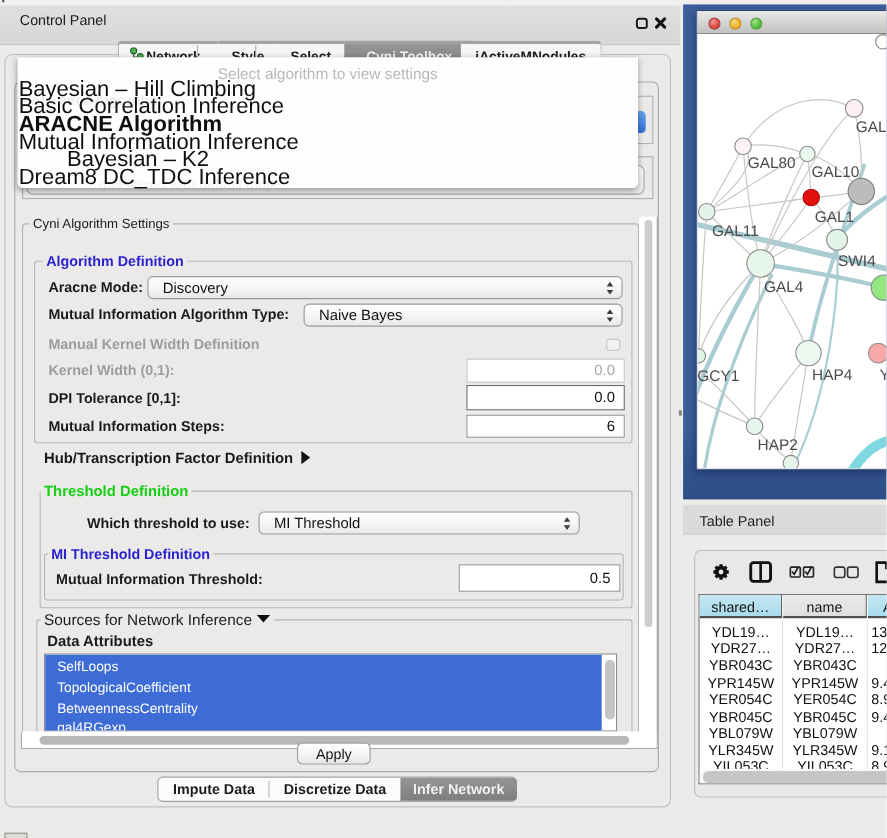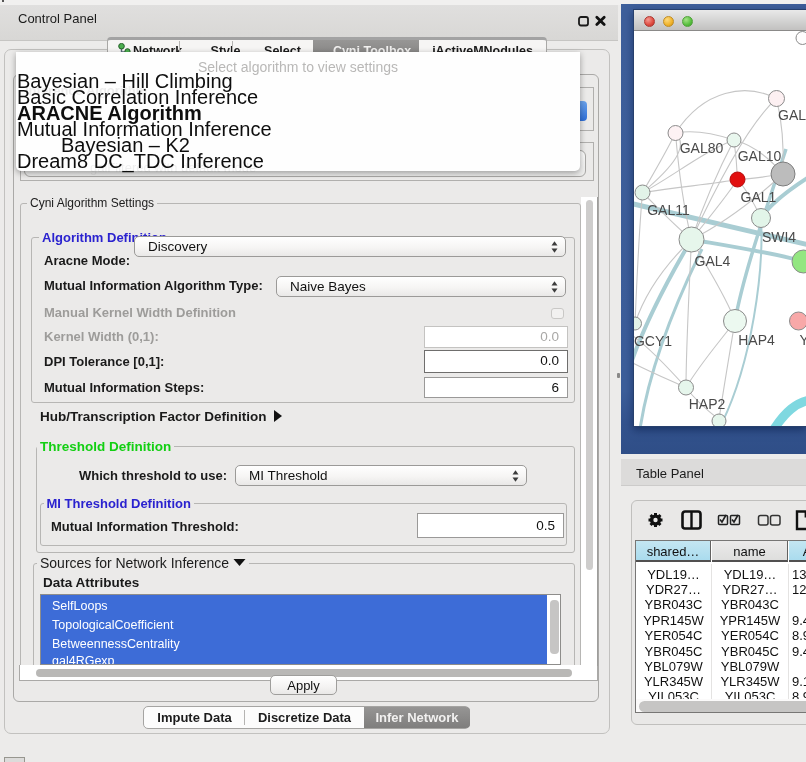--- a/index.html
+++ b/index.html
@@ -117,21 +117,21 @@
   <div id="scrollwrap" class="abs" style="left:0;top:0;width:806px;height:671px;overflow:hidden;margin-top:10px;">
 
     <div class="fs" style="left:20px;top:193px;width:561px;height:490px;">
       <span class="fs-lab" style="left:6px;font-size:12px;">Cyni Algorithm Settings</span>
     </div>
 
     <div class="fs" style="left:31px;top:227px;width:544px;height:166px;">
       <span class="fs-lab" style="left:7px;color:#2a22cf;font-size:13px;font-weight:bold;">Algorithm Definition</span>
     </div>
     <div class="lab" style="left:44px;top:243px;">Aracne Mode:</div>
-    <div class="combo" style="left:134px;top:226px;width:432px;">
+    <div class="combo" style="left:134px;top:241px;width:432px;">
       <span class="tx">Discovery</span>
       <svg class="arr" viewBox="0 0 9 16">
           <path d="M4.5 2.2 L7.5 6.4 L1.5 6.4 Z" fill="#3c3c3c"></path>
           <path d="M4.5 13.8 L7.5 9.6 L1.5 9.6 Z" fill="#3c3c3c"></path>
         </svg>
     </div>
     <div class="lab" style="left:44px;top:268px;">Mutual Information Algorithm Type:</div>
     <div class="combo" style="left:276px;top:266px;width:290px;">
       <span class="tx">Naive Bayes</span>
       <svg class="arr" viewBox="0 0 9 16">

